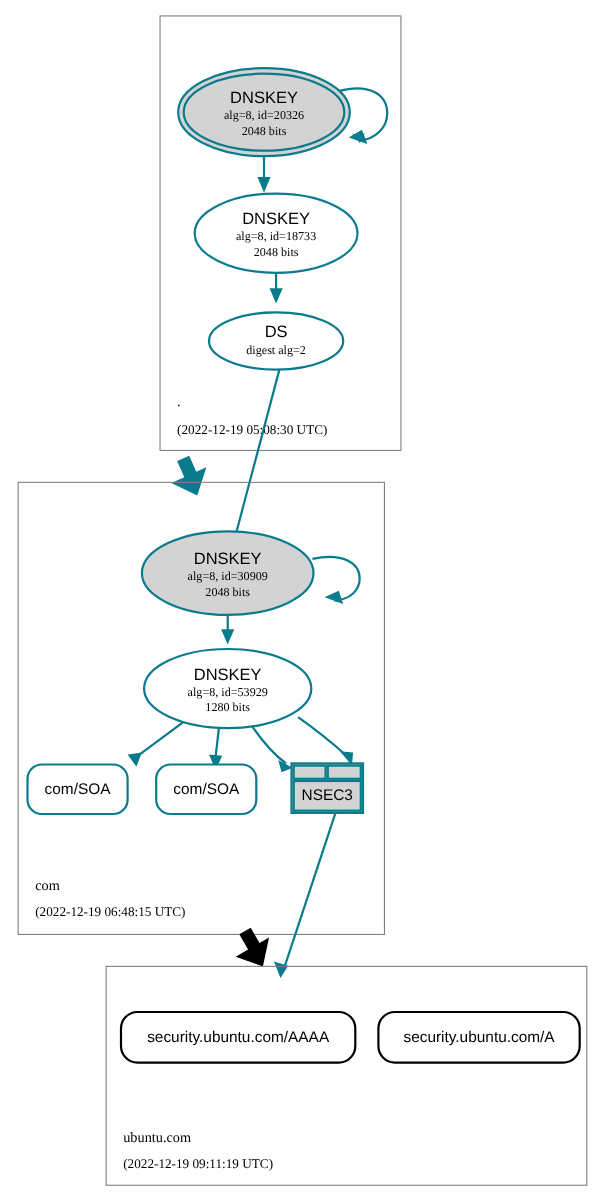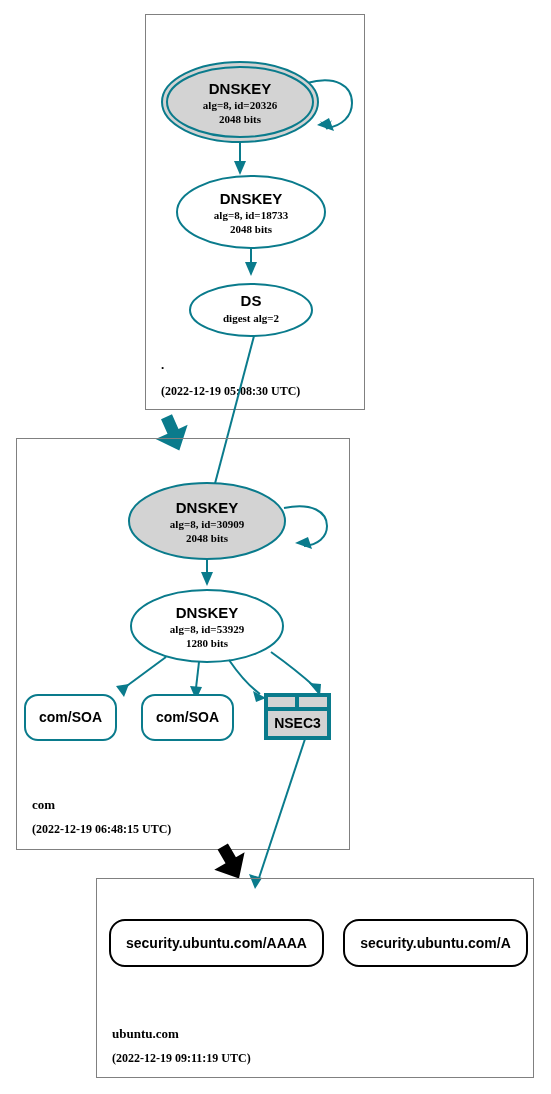--- a/index.html
+++ b/index.html
@@ -12,21 +12,20 @@
     height: 1094px;
     position: relative;
     overflow: hidden;
     font-family: "Liberation Sans", sans-serif;
   }
   #diagram-root {
     position: absolute;
     left: 0; top: 0;
     width: 551px;
     height: 1094px;
-    font-weight: bold;
   }
   svg#dnssec-svg {
     position: absolute;
     left: 0; top: 0;
     width: 551px;
     height: 1094px;
     display: block;
   }
   .cluster-rect {
     fill: none;

